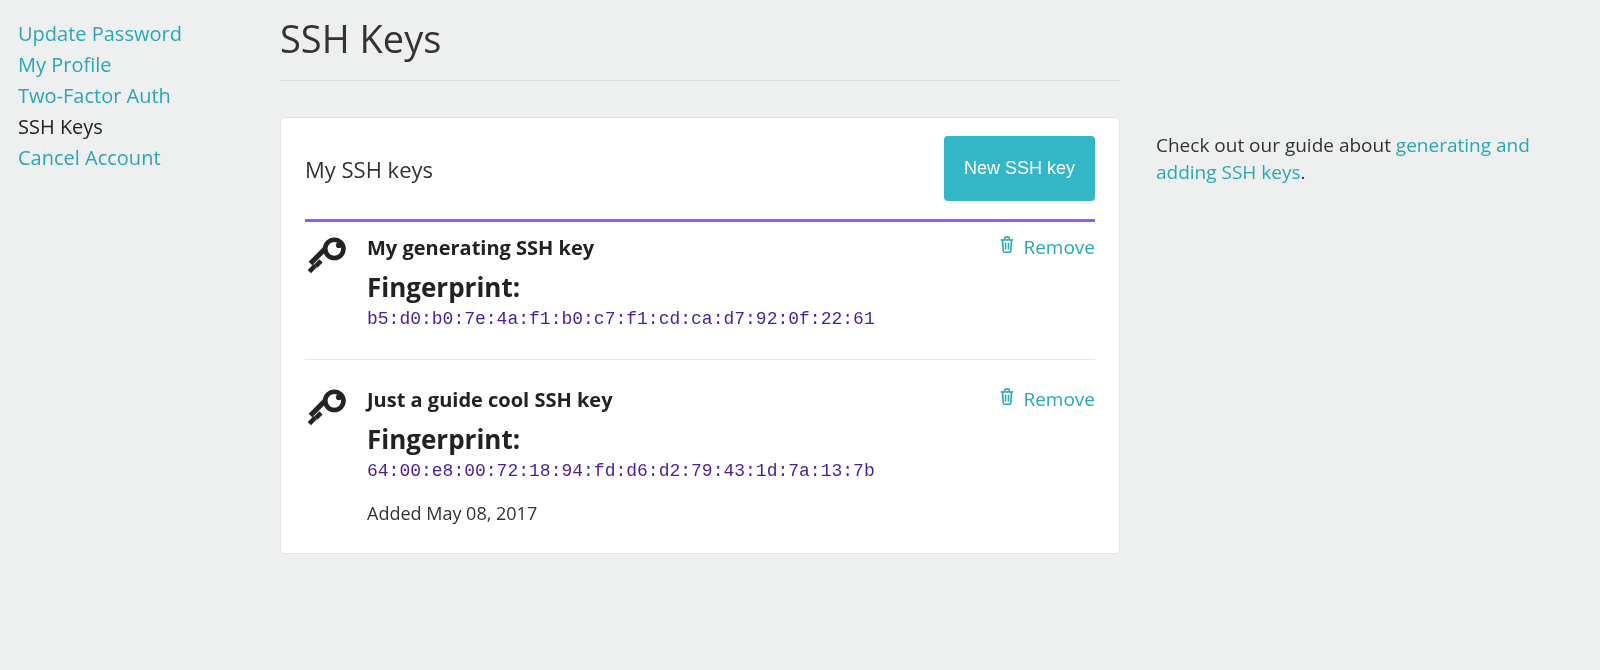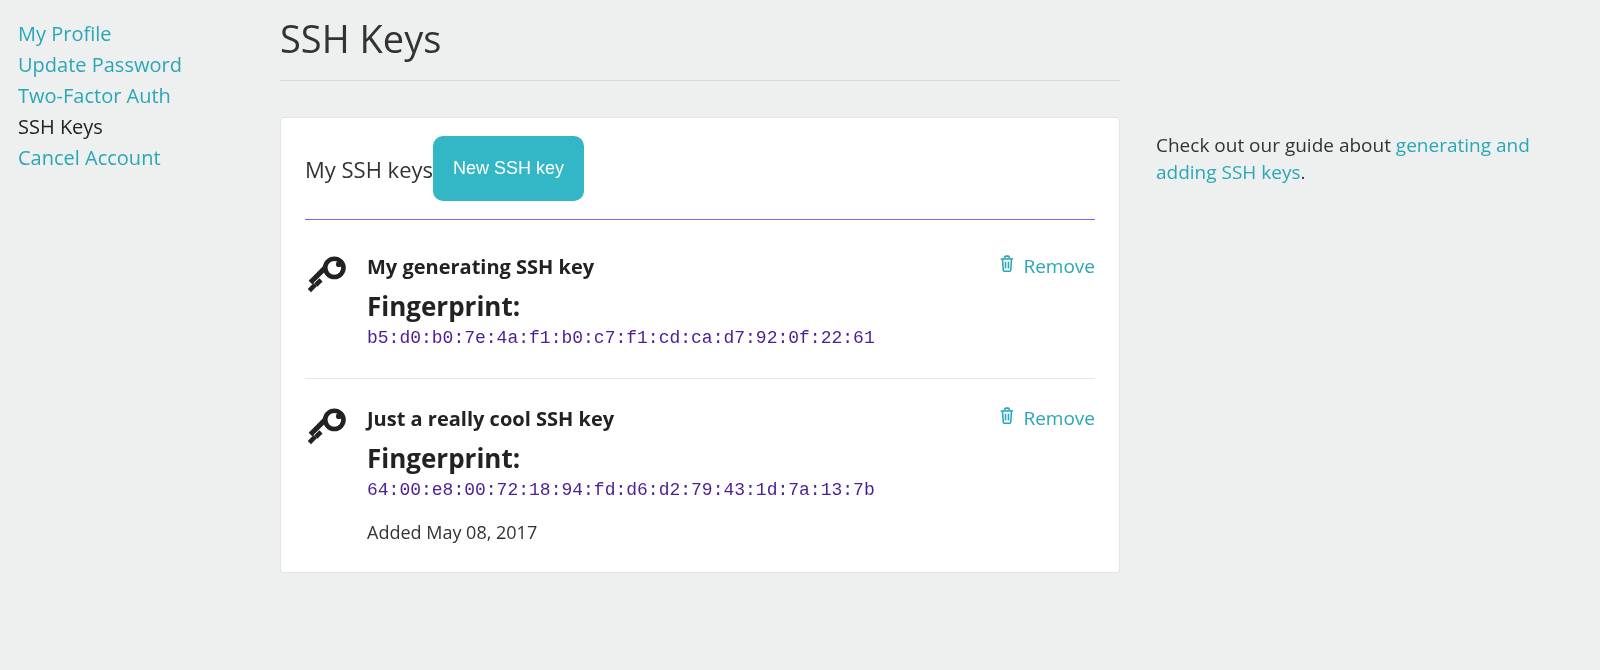--- a/index.html
+++ b/index.html
@@ -37,37 +37,38 @@
   }
   .hr { border: none; border-top: 1px solid #d9dcdc; margin-bottom: 36px; }
   .panel {
     background: #fff;
     border: 1px solid #e2e4e4;
     border-radius: 3px;
     padding: 18px 24px 28px 24px;
   }
   .panel-header {
     display: flex;
+    justify-content: space-between;
     align-items: center;
     padding-bottom: 18px;
-    border-bottom: 1px solid #8b5cf6;
-    margin-bottom: 33px;
+    border-bottom: 3px solid #8b5cf6;
+    margin-bottom: 12px;
   }
   .panel-header h2 {
     font-size: 22px;
     font-weight: 400;
     color: #333;
   }
   .btn-primary {
     background: #33b6c6;
     color: #fff;
     border: none;
     font-size: 18px;
     padding: 22px 20px;
-    border-radius: 10px;
+    border-radius: 4px;
     cursor: pointer;
   }
   .key-row { display: flex; gap: 18px; }
   .key-icon { flex: 0 0 44px; padding-top: 2px; }
   .key-icon svg { width: 44px; height: 44px; }
   .key-body { flex: 1; }
   .key-head { display: flex; justify-content: space-between; align-items: flex-start; }
   .key-name { font-size: 20px; font-weight: 700; color: #222; }
   .remove-link {
     display: inline-flex; align-items: center; gap: 8px;
@@ -84,22 +85,22 @@
   }
   .aside h3 { font-size: 20px; font-weight: 700; color: #222; margin-bottom: 14px; }
   .aside p { font-size: 19px; color: #333; line-height: 1.4; }
   .aside a { color: #2aa7b7; text-decoration: none; cursor: pointer; }
 </style>
 </head>
 <body>
 
 <div class="layout">
   <nav class="sidebar">
+    <a class="nav-link">Update Password</a>
     <a class="nav-link">My Profile</a>
-    <a class="nav-link">Update Password</a>
     <a class="nav-link">Two-Factor Auth</a>
     <span class="nav nav-active">SSH Keys</span>
     <a class="nav-link">Cancel Account</a>
   </nav>
 
   <main class="main">
     <h1 class="page-title">SSH Keys</h1>
     <hr class="hr">
 
     <section class="panel">
@@ -146,21 +147,21 @@
           <svg viewBox="0 0 48 48" fill="#222" aria-hidden="true">
             <circle cx="32" cy="14" r="10" fill="none" stroke="#222" stroke-width="5"></circle>
             <circle cx="37" cy="10" r="3.2" fill="#222"></circle>
             <rect x="4" y="28" width="24" height="5.5" transform="rotate(-45 4 28)" fill="#222"></rect>
             <rect x="3" y="37" width="9" height="5" transform="rotate(-45 3 37)" fill="#222"></rect>
             <rect x="10" y="31" width="8" height="5" transform="rotate(-45 10 31)" fill="#222"></rect>
           </svg>
         </div>
         <div class="key-body">
           <div class="key-head">
-            <div class="key-name">Just a really cool SSH key</div>
+            <div class="key-name">Just a guide cool SSH key</div>
             <span class="remove-link">
               <span>
                 <svg viewBox="0 0 14 16" fill="none" stroke="#2aa7b7" stroke-width="1.4">
                   <path d="M1.5 3.5h11"></path>
                     <path d="M5 3V2a1 1 0 011-1h2a1 1 0 011 1v1"></path>
                   <path d="M3 3.5l.7 10a1 1 0 001 .9h4.6a1 1 0 001-.9l.7-10"></path>
                   <path d="M5.7 6v6"></path>
                     <path d="M8.3 6v6"></path>
                 </svg>
               </span>

